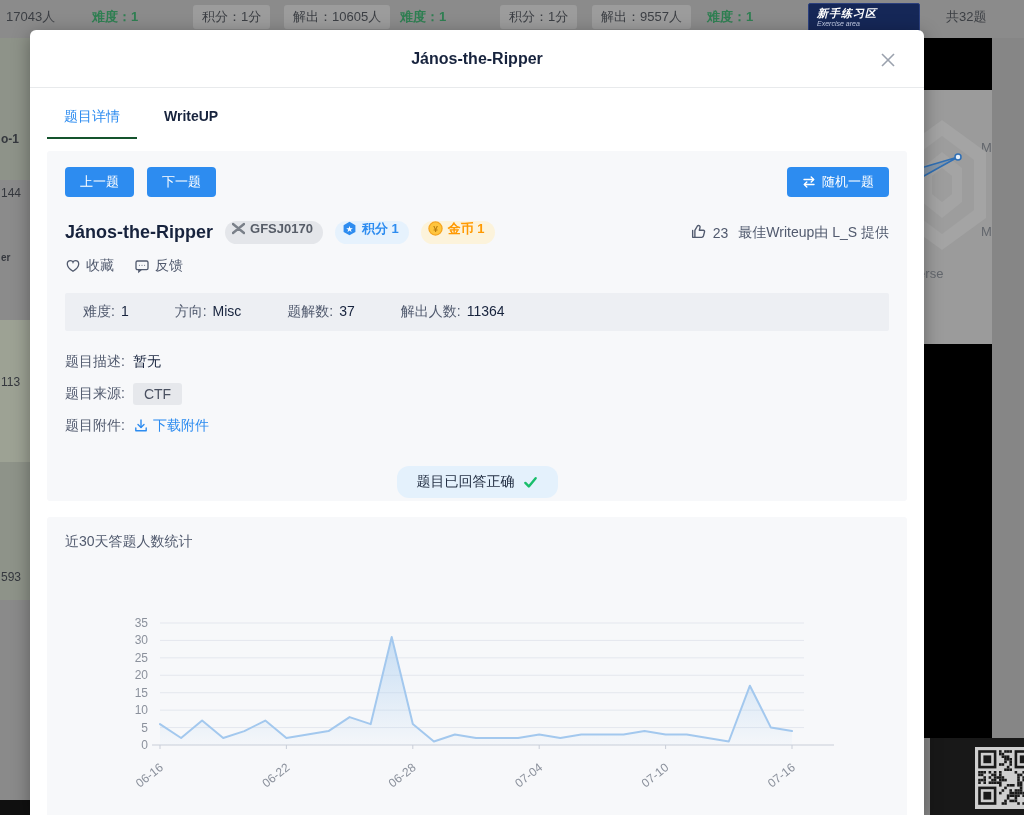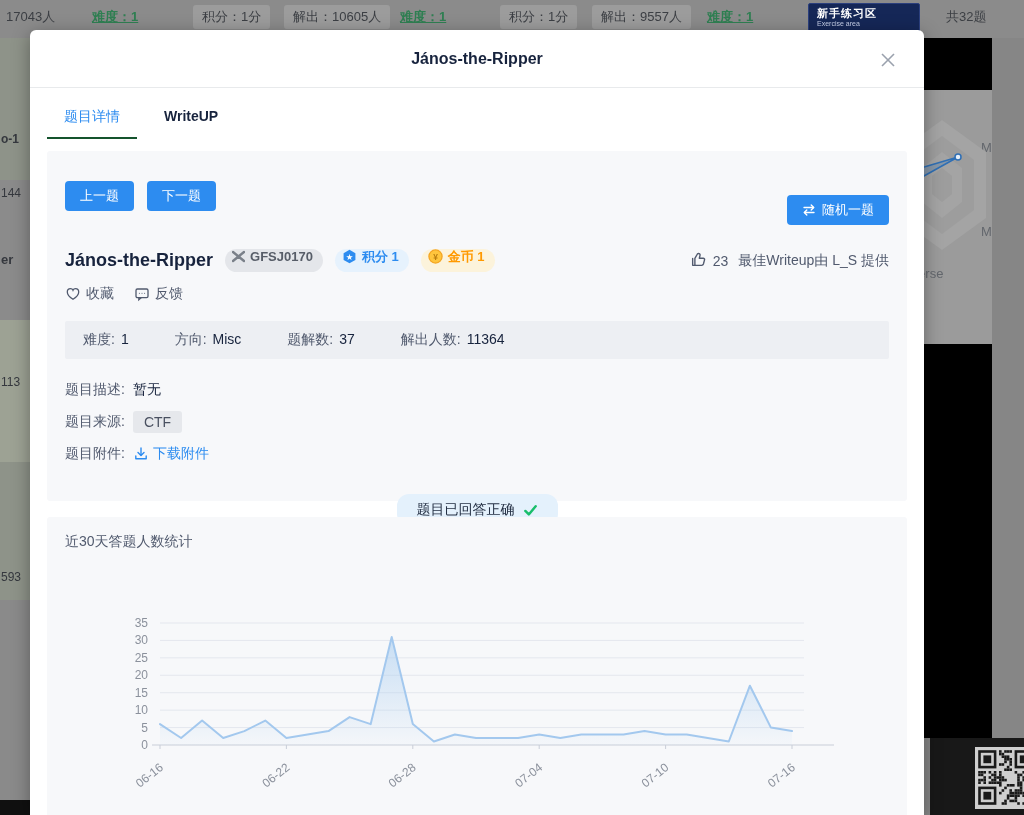--- a/index.html
+++ b/index.html
@@ -2,24 +2,24 @@
 <html><head>
 <meta charset="utf-8">
 <style>
   html,body{margin:0;padding:0;background:#333;}
   *{box-sizing:border-box;font-family:"Liberation Sans","DejaVu Sans",sans-serif;}
   .stage{position:relative;width:1024px;height:815px;overflow:hidden;background:#868686;}
 
   
   .bg-top{position:absolute;left:0;top:0;width:1024px;height:38px;background:#8b8b8b;}
   .bg-item{position:absolute;top:8px;font-size:13px;color:#3c3f44;white-space:nowrap;}
-  .bg-green{color:#2f7f52;font-weight:bold;text-decoration:underline;}
+  .bg-green{color:#2f7f52;font-weight:bold;}
   .bg-pill{background:#9c9c9c;color:#3c3f44;border-radius:3px;padding:3px 9px;top:5px;}
   .bg-navy{position:absolute;left:808px;top:3px;width:112px;height:29px;background:#152757;
-           border:1px solid #2b3f7d;border-radius:2px;color:#fff;text-align:left;padding:3px 8px;}
+           border:1px solid #2b3f7d;border-radius:2px;color:#fff;text-align:left;padding:3px 8px;font-style:italic;}
   .bg-navy .l1{font-size:11px;font-weight:bold;line-height:12px;letter-spacing:1px;}
   .bg-navy .l2{font-size:7px;color:#c7d0e8;line-height:9px;}
   .bg-left{position:absolute;left:0;top:38px;width:30px;height:762px;background:#8a8a8a;}
   .bg-left .blk{position:absolute;left:0;width:30px;}
   .bg-frag{position:absolute;left:1px;color:#35383e;white-space:nowrap;}
   .bg-right{position:absolute;left:892px;top:38px;width:100px;height:700px;background:#000000;}
   .bg-right .card{position:absolute;left:0;top:52px;width:100px;height:254px;background:#9b9b9b;}
   .radar-label{position:absolute;color:#63676d;font-size:13px;white-space:nowrap;}
   .bg-dark-br{position:absolute;left:930px;top:738px;width:94px;height:77px;background:#181818;}
   .bg-dark-bl{position:absolute;left:0;top:800px;width:30px;height:15px;background:#101010;}
@@ -35,21 +35,21 @@
   .m-tab{font-size:14px;padding:4px 17px 11px 17px;color:#17233d;cursor:pointer;white-space:nowrap;}
   .m-tab.active{color:#2d8cf0;border-bottom:2px solid #14532d;}
   .m-tab.inactive{font-weight:bold;margin-left:10px;}
 
   .panel{margin:12px 17px 0 17px;background:#f7f8fa;border-radius:3px;padding:16px 18px;}
   .panel1{height:350px;}
   .btn-row{display:flex;align-items:center;}
   .btn{height:30px;line-height:30px;padding:0 15px;background:#2d8cf0;color:#fff;font-size:13px;
        border:none;border-radius:4px;margin-right:13px;cursor:pointer;display:inline-flex;align-items:center;}
   .btn .ic{margin-right:6px;display:inline-flex;}
-  .btn-random{margin-left:auto;margin-right:0;margin-top:28px;}
+  .btn-random{margin-left:auto;margin-right:0;}
 
   .title-row{display:flex;align-items:center;margin-top:24px;}
   .ch-name{font-size:18px;font-weight:bold;color:#17233d;}
   .badge{display:inline-flex;align-items:center;height:23px;border-radius:12px;padding:0 10px 8px 7px;
          font-size:13px;font-weight:bold;margin-left:12px;white-space:nowrap;}
   .badge .bic{margin-right:5px;display:inline-flex;}
   .badge-gray{background:#e4e6ea;color:#575d68;}
   .badge-blue{background:#e6f2fd;color:#2d8cf0;}
   .badge-gold{background:#fcf3db;color:#ff9900;}
   .like-group{margin-left:auto;display:flex;align-items:center;color:#515a6e;font-size:14px;white-space:nowrap;}
@@ -103,21 +103,21 @@
   </div>
 
   <div class="bg-left">
     <div class="blk" style="top:0;height:142px;background:#8e9389;"></div>
     <div class="blk" style="top:142px;height:140px;background:#8b8b8b;"></div>
     <div class="blk" style="top:282px;height:142px;background:#9da294;"></div>
     <div class="blk" style="top:424px;height:138px;background:#8e9389;"></div>
     <div class="blk" style="top:562px;height:200px;background:#8a8a8a;"></div>
     <span class="bg-frag" style="top:94px;font-size:12px;font-weight:bold;">o-1</span>
     <span class="bg-frag" style="top:148px;font-size:12px;">144</span>
-    <span class="bg-frag" style="top:214px;font-size:13px;font-weight:bold;">er</span>
+    <span class="bg-frag" style="top:214px;font-size:10px;font-weight:bold;">er</span>
     <span class="bg-frag" style="top:337px;font-size:12px;">113</span>
     <span class="bg-frag" style="top:532px;font-size:12px;">593</span>
   </div>
 
   <div class="bg-right">
     <div class="card"></div>
     <span class="radar-label" style="left:6px;top:55px;">Web</span>
     <span class="radar-label" style="left:89px;top:102px;">M</span>
     <span class="radar-label" style="left:89px;top:186px;">M</span>
     <span class="radar-label" style="left:3px;top:228px;">Reverse</span>

